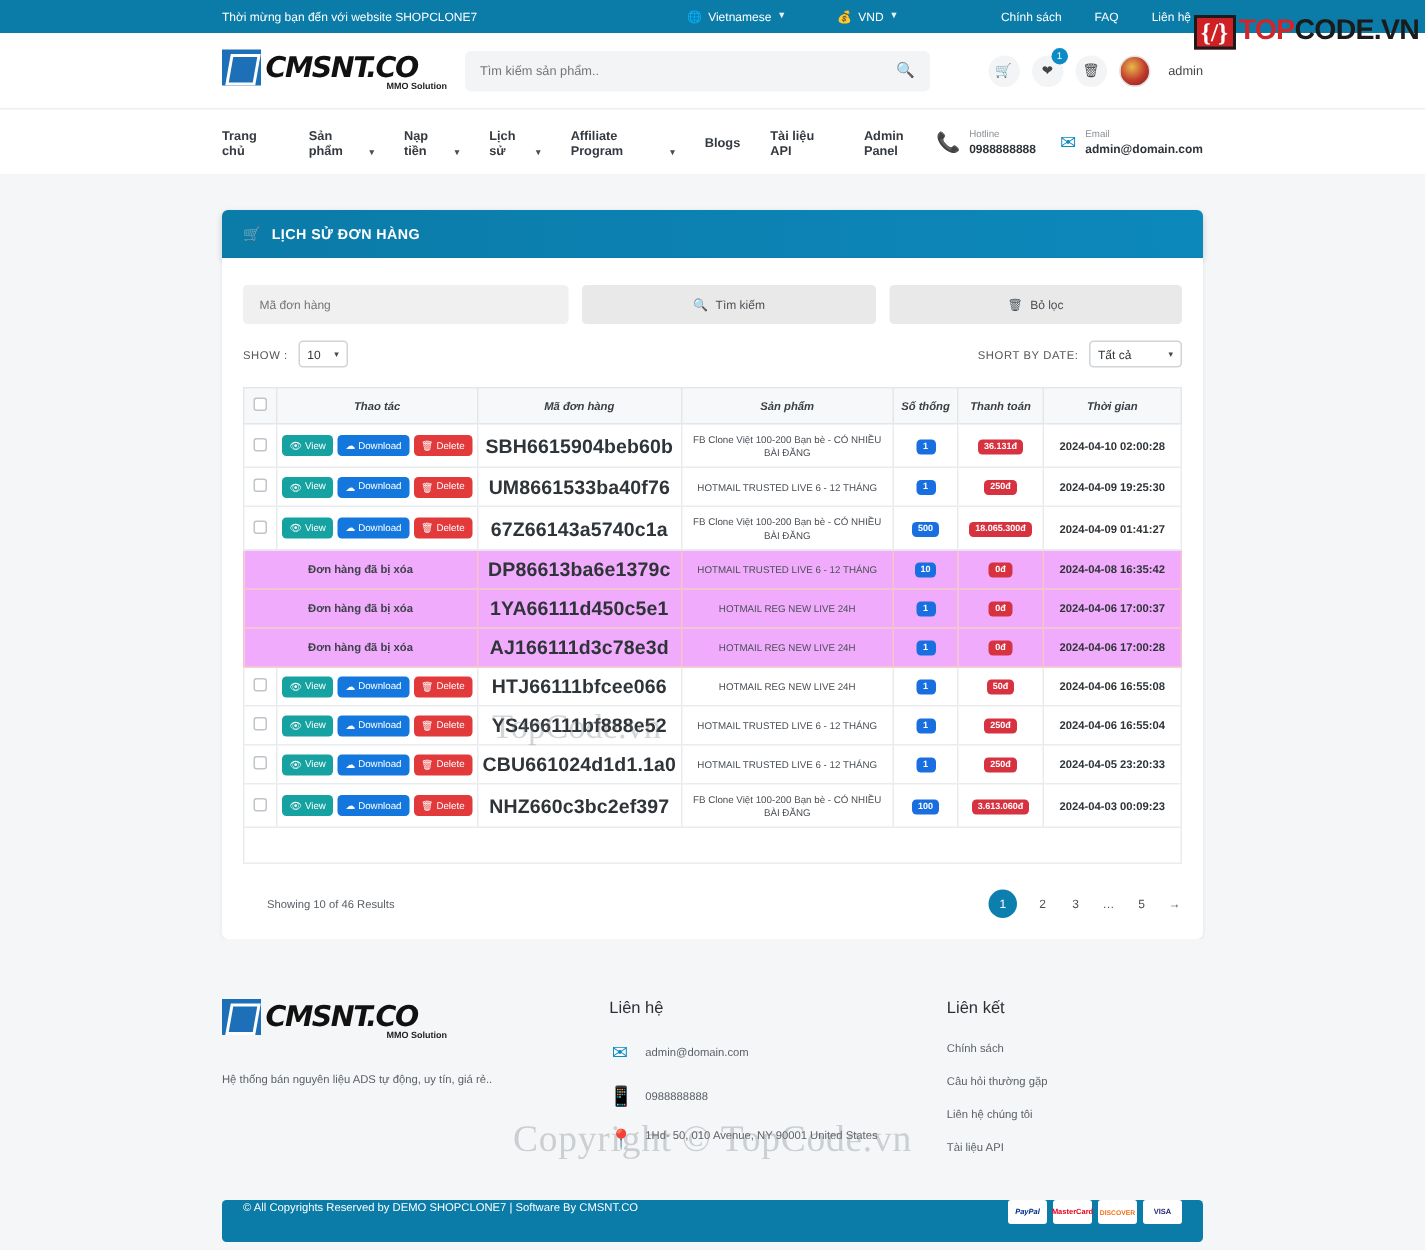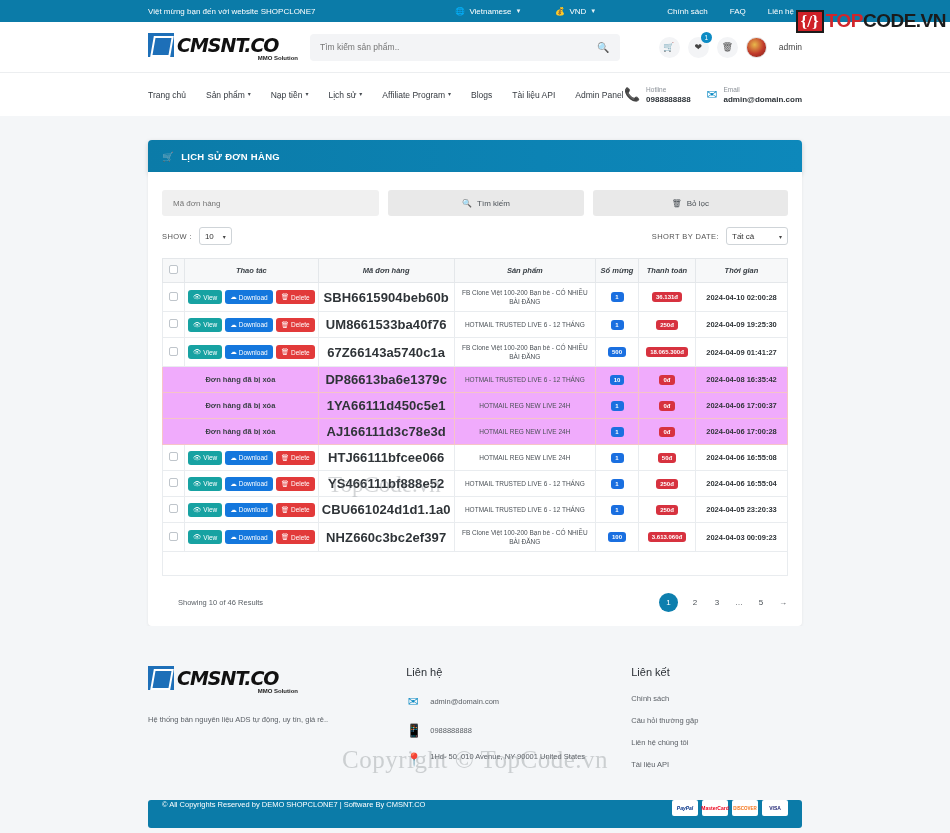--- a/index.html
+++ b/index.html
@@ -99,21 +99,21 @@
 
   
   .nav {
     background: #fff; border-top: 1px solid #eceef0;
     height: 44px; display: flex; align-items: center;
     padding: 0 148px;
   }
   .nav-links { display: flex; gap: 20px; align-items: center; }
   .nav-links a {
     font-size: 8.5px; color: #353a40; text-decoration: none;
-    display: flex; align-items: flex-start; gap: 3px; cursor: pointer;
+    display: flex; align-items: flex-end; gap: 3px; cursor: pointer; font-weight: bold;
   }
   .nav-right { margin-left: auto; display: flex; gap: 16px; }
   .contact-blk { display: flex; align-items: center; gap: 6px; }
   .contact-ic { font-size: 13px; color: #0d8bc4; }
   .contact-lbl { font-size: 6.5px; color: #8b9198; line-height: 1.5; }
   .contact-val { font-size: 8px; color: #2d3338; font-weight: 600; }
 
   
   .page { padding: 24px 148px 0; }
   .panel-head {
@@ -263,21 +263,21 @@
     font-size: 5px; font-weight: bold; color: #1a1f71;
   }
   .card.mc { color: #eb001b; }
   .card.disc { color: #f47216; font-size: 4.5px; }
   .card.pp { color: #003087; font-size: 5px; font-style: italic; }
 </style>
 </head>
 <body>
 
 <div class="topbar">
-  <span class="welcome">Việt mừng bạn đến với website SHOPCLONE7</span>
+  <span class="welcome">Thời mừng bạn đến với website SHOPCLONE7</span>
   <div class="tb-center">
     <span class="tb-item">
       <span class="glyph">🌐</span>
       <span>Vietnamese</span>
       <span class="caret">▼</span>
     </span>
     <span class="tb-item">
       <span class="glyph">💰</span>
       <span>VND</span>
       <span class="caret">▼</span>
@@ -399,21 +399,21 @@
       </div>
     </div>
 
     <table>
       <thead>
         <tr>
           <th class="col-chk"><span class="chk"></span></th>
           <th class="col-act">Thao tác</th>
           <th class="col-code">Mã đơn hàng</th>
           <th>Sản phẩm</th>
-          <th class="col-qty">Số mừng</th>
+          <th class="col-qty">Số thống</th>
           <th class="col-pay">Thanh toán</th>
           <th class="col-time">Thời gian</th>
         </tr>
       </thead>
       <tbody id="tbody">
           <tr>
             <td class="col-chk"><span class="chk"></span></td>
             <td class="col-act">
               <div class="actions">
                 <span class="btn btn-view"><span>👁</span>View</span>

